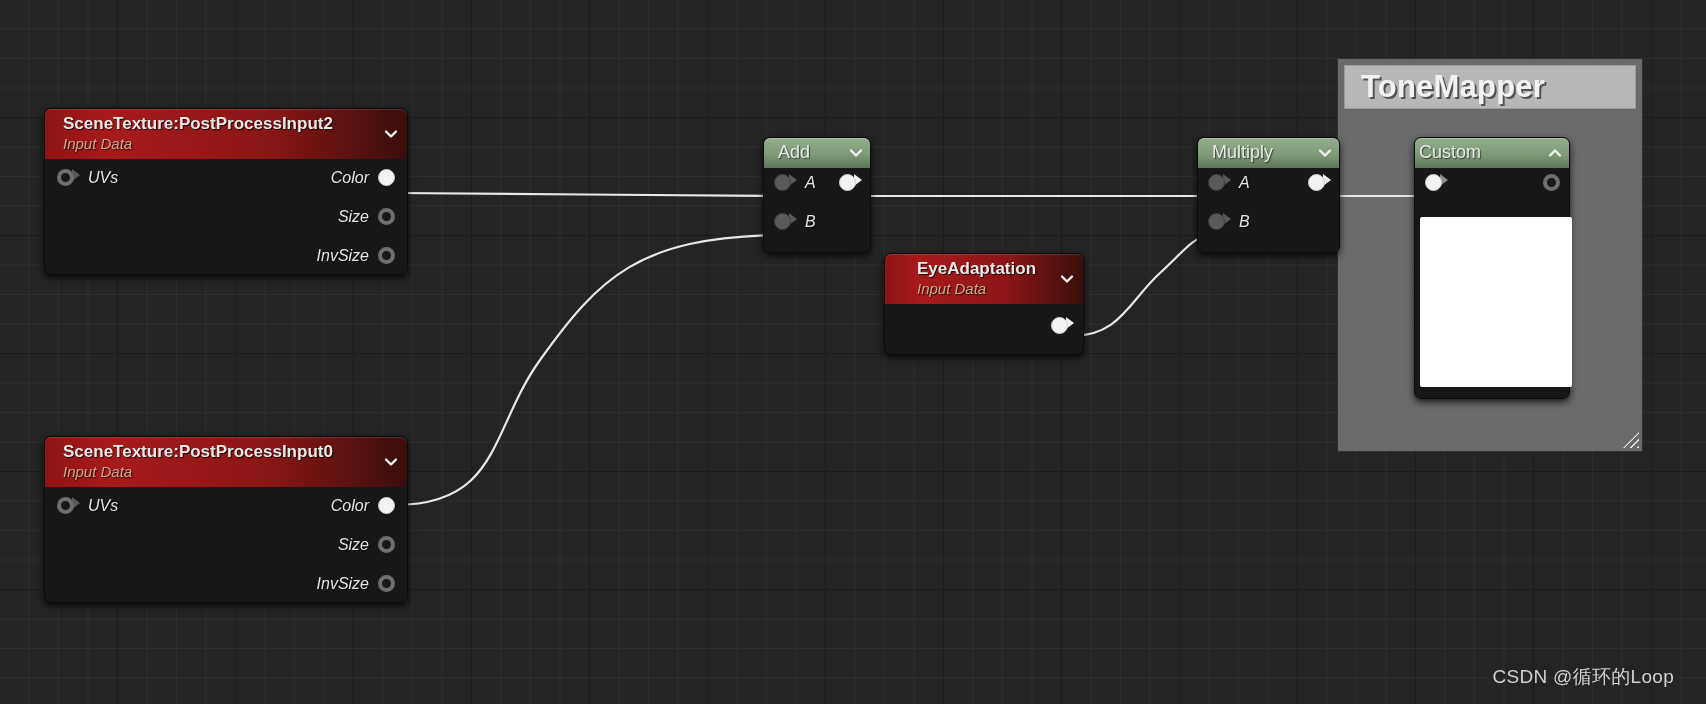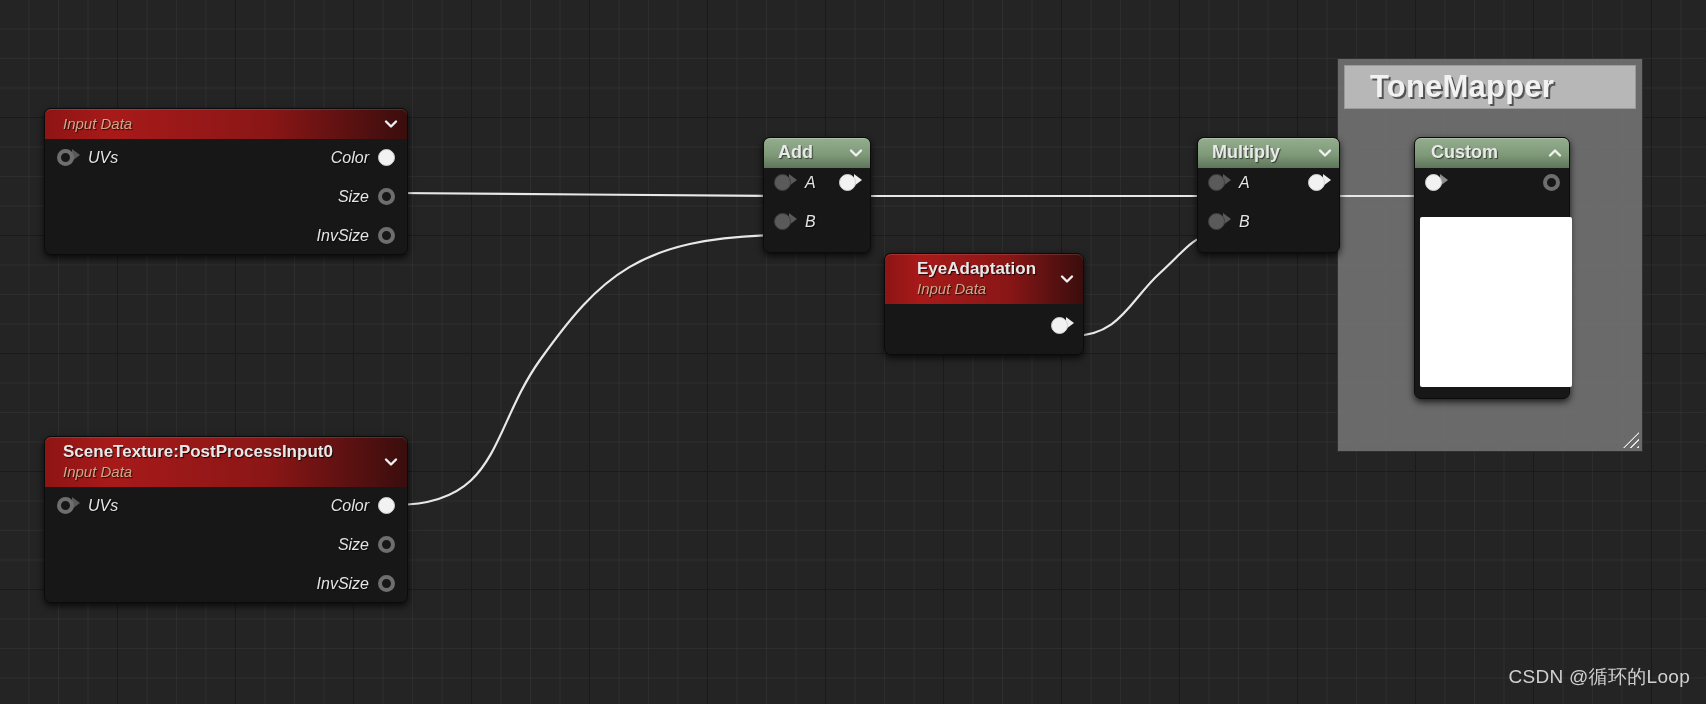--- a/index.html
+++ b/index.html
@@ -38,21 +38,21 @@
     box-sizing: border-box;
   }
   .comment-title {
     margin: 6px 6px 0 6px;
     height: 44px;
     background: #b7b7b7;
     border: 1px solid #9a9a9a;
     box-sizing: border-box;
     display: flex;
     align-items: center;
-    padding-left: 25px;
+    padding-left: 16px;
     color: #f2f2f2;
     font-size: 31px;
     font-weight: bold;
     letter-spacing: 0.2px;
     text-shadow: 2px 2px 0 rgba(0,0,0,0.55);
   }
   .comment-resize {
     position: absolute;
     right: 3px;
     bottom: 3px;
@@ -110,21 +110,21 @@
     background: linear-gradient(to bottom, #93ad8e 0%, #7f9a79 55%, #5e7559 100%);
     padding: 4px 10px 5px 14px;
     position: relative;
     display: flex;
     align-items: center;
     box-shadow: inset 0 1px 0 rgba(255,255,255,0.22);
   }
   .hdr-green .title {
     color: #e9e9e9;
     font-size: 18px;
-    font-weight: bold;
+    font-weight: normal;
     text-shadow: 1px 1px 1px rgba(0,0,0,0.55);
     white-space: nowrap;
     text-align: right;
   }
 
   
   .chevron {
     position: absolute;
     width: 20px;
     height: 20px;
@@ -222,20 +222,21 @@
 
     <path d="M 858,196 C 990,196 1080,196 1208,196" fill="none" stroke="#e8e8e8" stroke-width="2.2"></path>
 
     <path d="M 1072,336 C 1120,336 1130,300 1160,273 C 1185,250 1192,238 1208,236" fill="none" stroke="#e8e8e8" stroke-width="2.2"></path>
 
     <path d="M 1330,196 C 1370,196 1400,196 1430,196" fill="none" stroke="#e8e8e8" stroke-width="2.2"></path>
   </svg>
 
   <div class="node" style="left:44px; top:108px; width:364px;">
     <div class="hdr-red">
+      <div class="title">SceneTexture:PostProcessInput2</div>
       <div class="subtitle">Input Data</div>
       <div class="chevron" style="right:6px; top:50%; transform:translateY(-50%);">
         <svg width="18" height="18" viewBox="0 0 18 18">
           <path d="M4 6.5 L9 11.5 L14 6.5" fill="none" stroke="#f0f0f0" stroke-width="2.4" stroke-linecap="round" stroke-linejoin="round"></path>
         </svg>
       </div>
     </div>
     <div class="node-body" style="height:115px; position:relative;">
 
       <div class="pin-row" style="position:absolute; left:12px; top:10px;">
@@ -356,35 +357,35 @@
         <span class="pin-label" style="margin-left:8px;">B</span>
       </div>
       <div class="pin-row" style="position:absolute; right:8px; top:6px;">
         <div class="pin filled"></div>
         <div class="pin-arrow light"></div>
       </div>
     </div>
   </div>
 
   <div class="node" style="left:1414px; top:137px; width:156px;">
-    <div class="hdr-green" style="padding-left:16px;">
+    <div class="hdr-green" style="padding-left:4px;">
       <div class="title">Custom</div>
       <div class="chevron" style="right:4px; top:50%; transform:translateY(-50%);">
         <svg width="18" height="18" viewBox="0 0 18 18">
           <path d="M4 11.5 L9 6.5 L14 11.5" fill="none" stroke="#f0f0f0" stroke-width="2.4" stroke-linecap="round" stroke-linejoin="round"></path>
         </svg>
       </div>
     </div>
     <div class="node-body" style="height:230px; position:relative;">
       <div class="pin-row" style="position:absolute; left:10px; top:6px;">
         <div class="pin filled"></div>
         <div class="pin-arrow mid"></div>
       </div>
       <div class="pin-row" style="position:absolute; right:9px; top:6px;">
         <div class="pin hollow"></div>
       </div>
       <div class="custom-preview" style="position:absolute; left:5px; top:49px; width:152px; height:170px;"></div>
     </div>
   </div>
 
-  <div class="watermark" style="right:16px; bottom:14px;">CSDN @循环的Loop</div>
+  <div class="watermark" style="right:32px; bottom:14px;">CSDN @循环的Loop</div>
 
 </div>
 
 </body></html>

